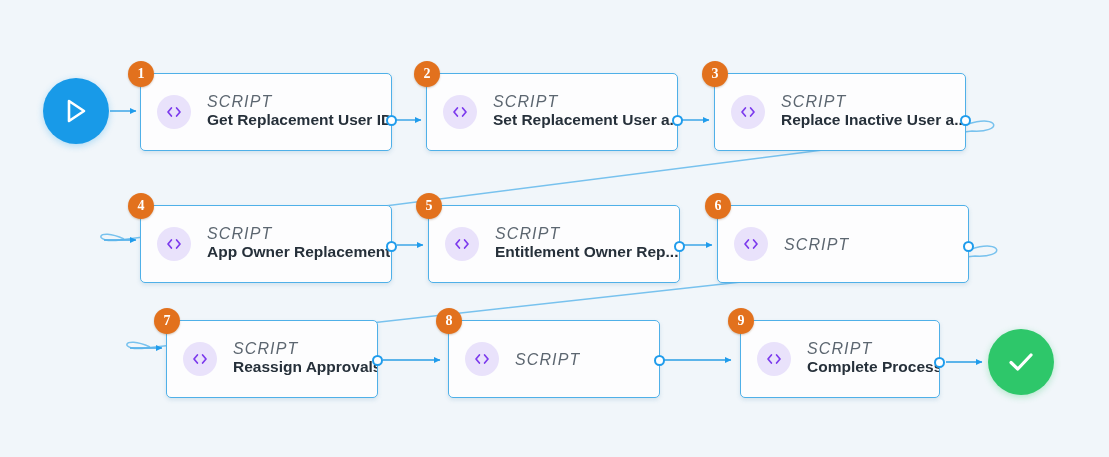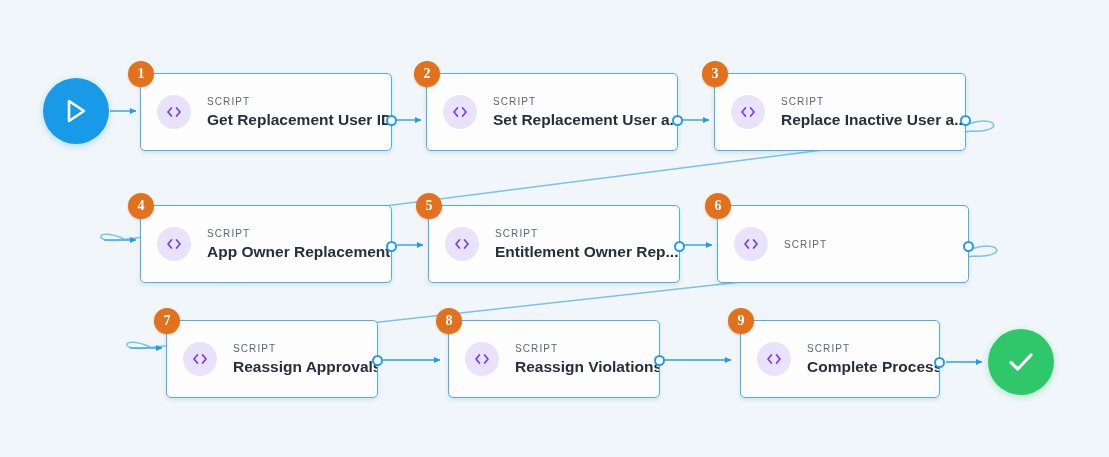--- a/index.html
+++ b/index.html
@@ -67,25 +67,26 @@
     justify-content: center;
     flex: 0 0 auto;
   }
   .script-icon svg { display: block; }
   .node-text {
     margin-left: 16px;
     min-width: 0;
     overflow: hidden;
   }
   .kind {
-    font-size: 10px;
+    font-size: 16px;
     letter-spacing: 1.1px;
     color: #5c6670;
     line-height: 13px;
     white-space: nowrap;
+    font-style: italic;
   }
   .title {
     font-size: 15.5px;
     font-weight: bold;
     color: #26303a;
     line-height: 20px;
     white-space: nowrap;
     margin-top: 2px;
   }
   .port {
@@ -271,21 +272,20 @@
   <div class="node" style="left:448px; top:320px; width:212px; height:78px;">
     <div class="badge">8</div>
     <div class="script-icon">
       <svg width="18" height="14" viewBox="0 0 18 14">
         <path d="M6.4 3 L3 7 L6.4 11" fill="none" stroke="#7c3aed" stroke-width="1.7" stroke-linecap="round" stroke-linejoin="round"></path>
         <path d="M11.6 3 L15 7 L11.6 11" fill="none" stroke="#7c3aed" stroke-width="1.7" stroke-linecap="round" stroke-linejoin="round"></path>
       </svg>
     </div>
     <div class="node-text">
       <div class="kind">SCRIPT</div>
-      <div class="title">Reassign Violations</div>
     </div>
     <div class="port" style="right:-6px; top:34px;"></div>
   </div>
 
   <div class="node" style="left:740px; top:320px; width:200px; height:78px;">
     <div class="badge">9</div>
     <div class="script-icon">
       <svg width="18" height="14" viewBox="0 0 18 14">
         <path d="M6.4 3 L3 7 L6.4 11" fill="none" stroke="#7c3aed" stroke-width="1.7" stroke-linecap="round" stroke-linejoin="round"></path>
         <path d="M11.6 3 L15 7 L11.6 11" fill="none" stroke="#7c3aed" stroke-width="1.7" stroke-linecap="round" stroke-linejoin="round"></path>

